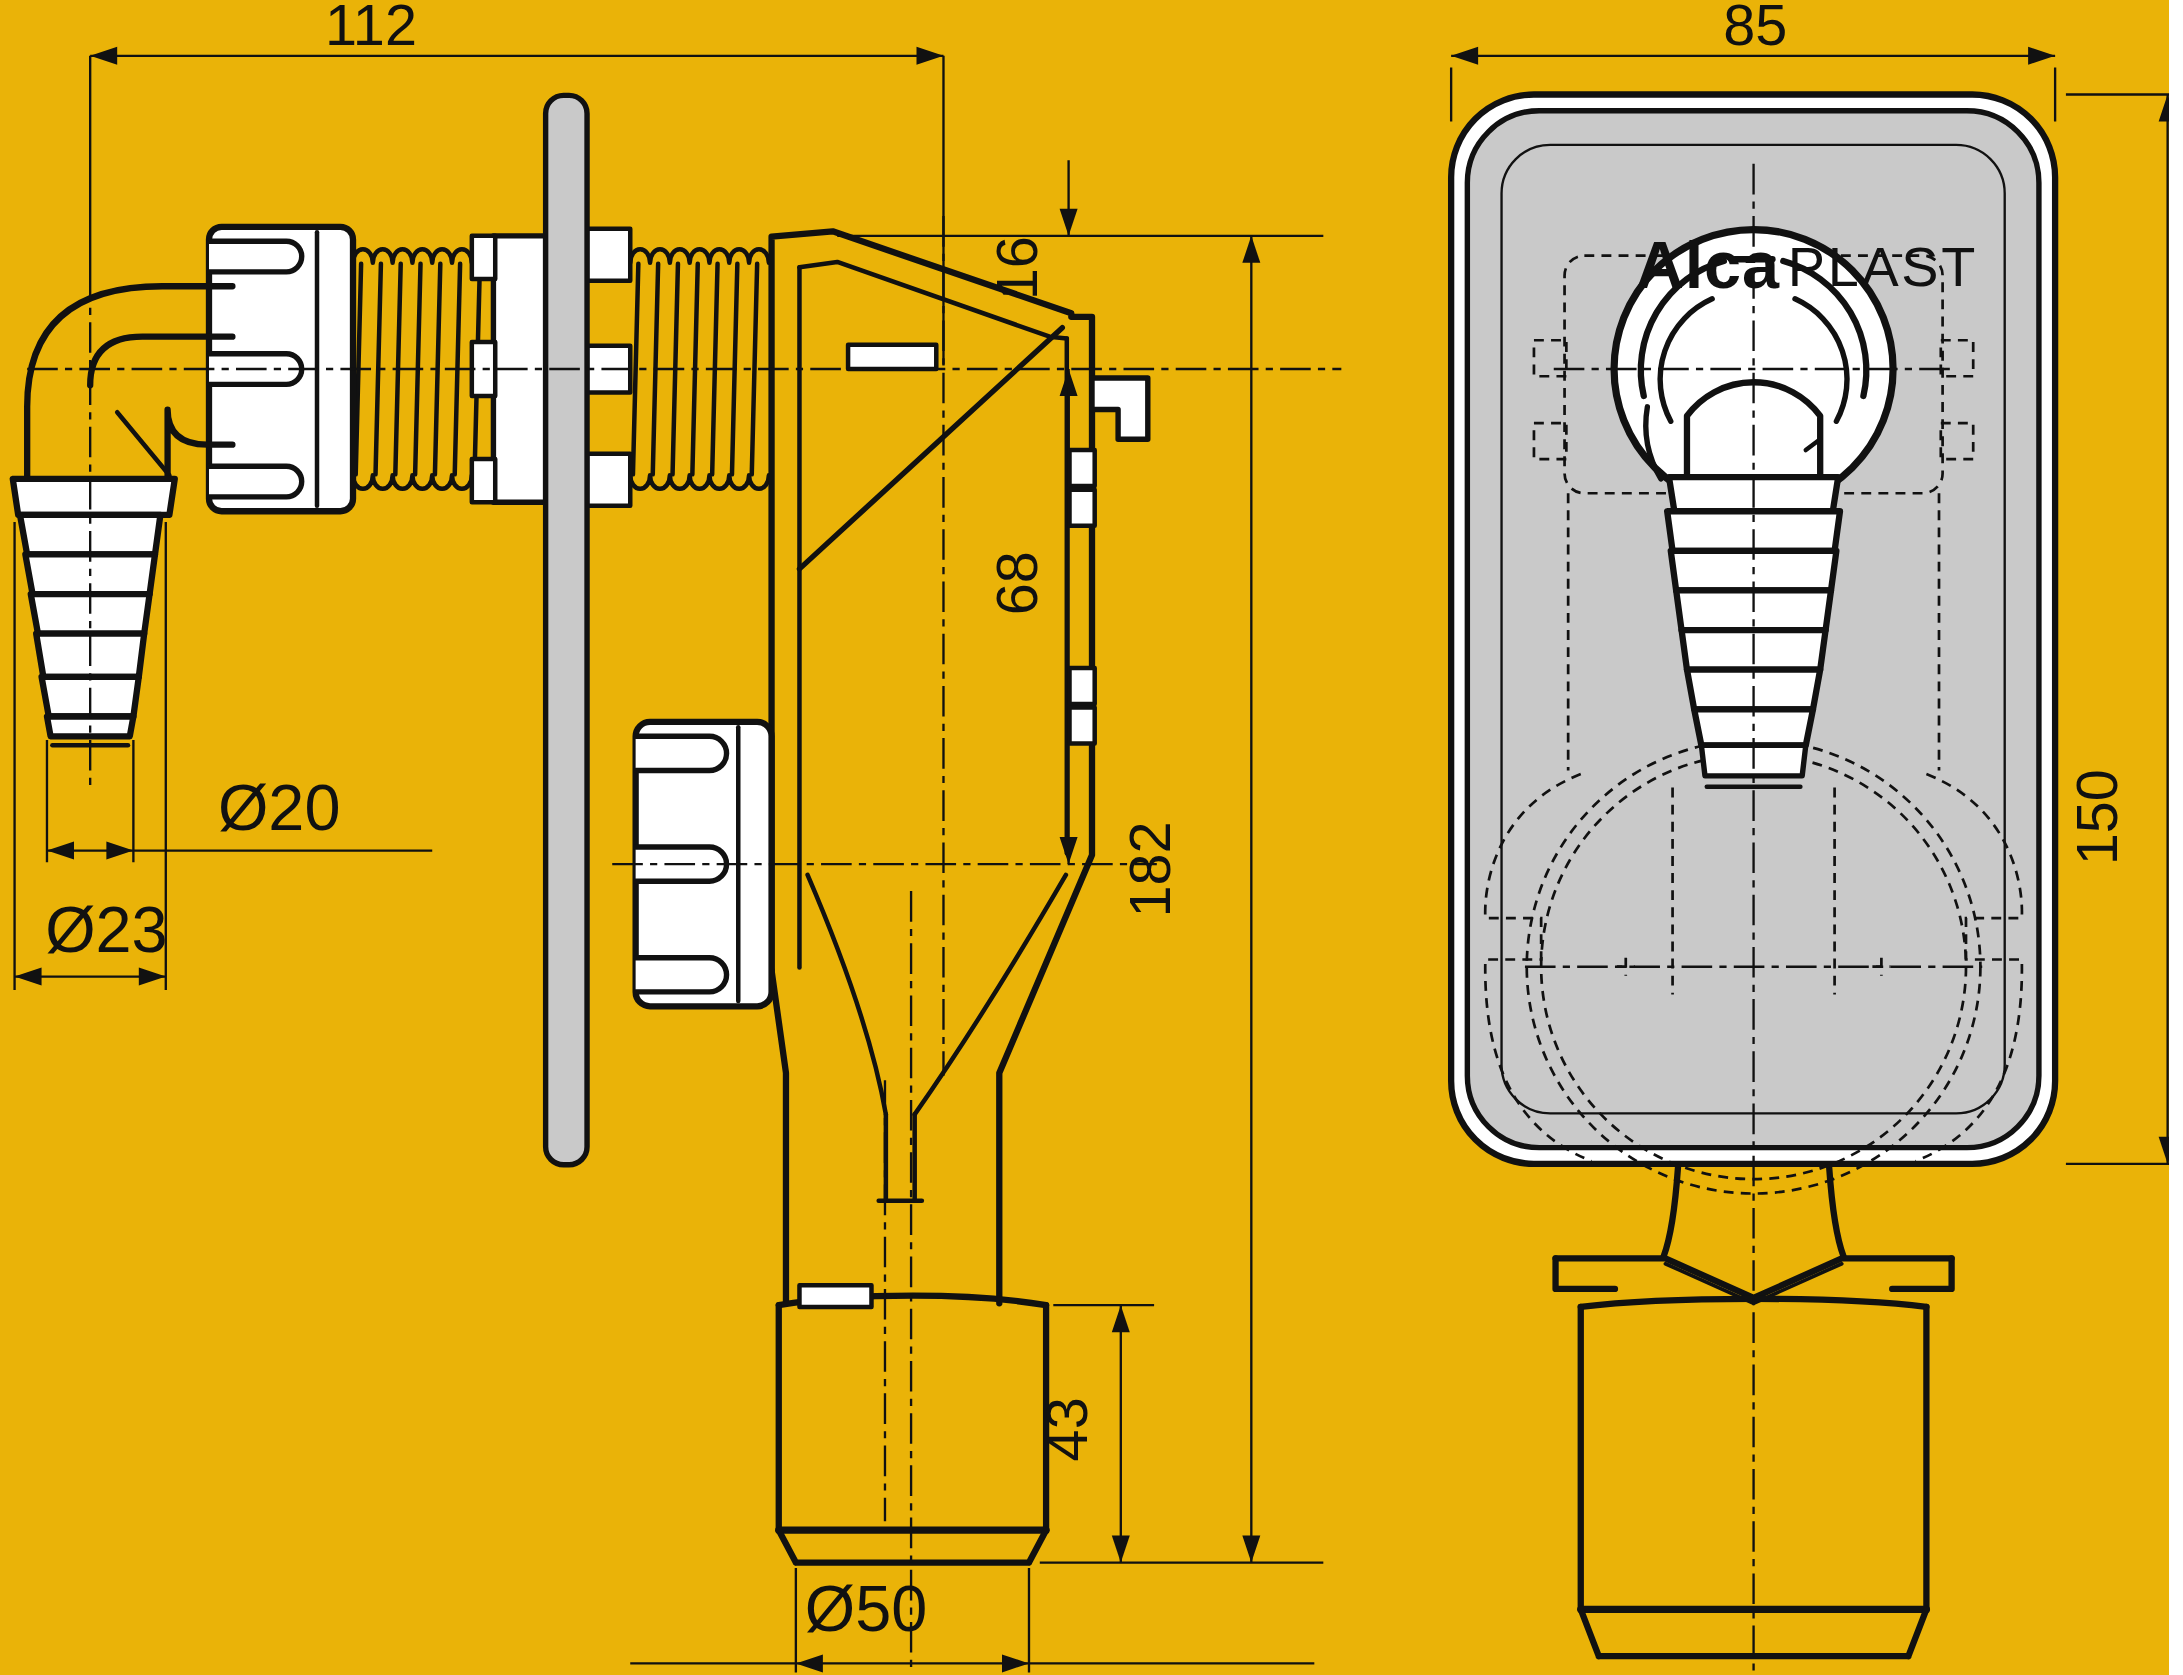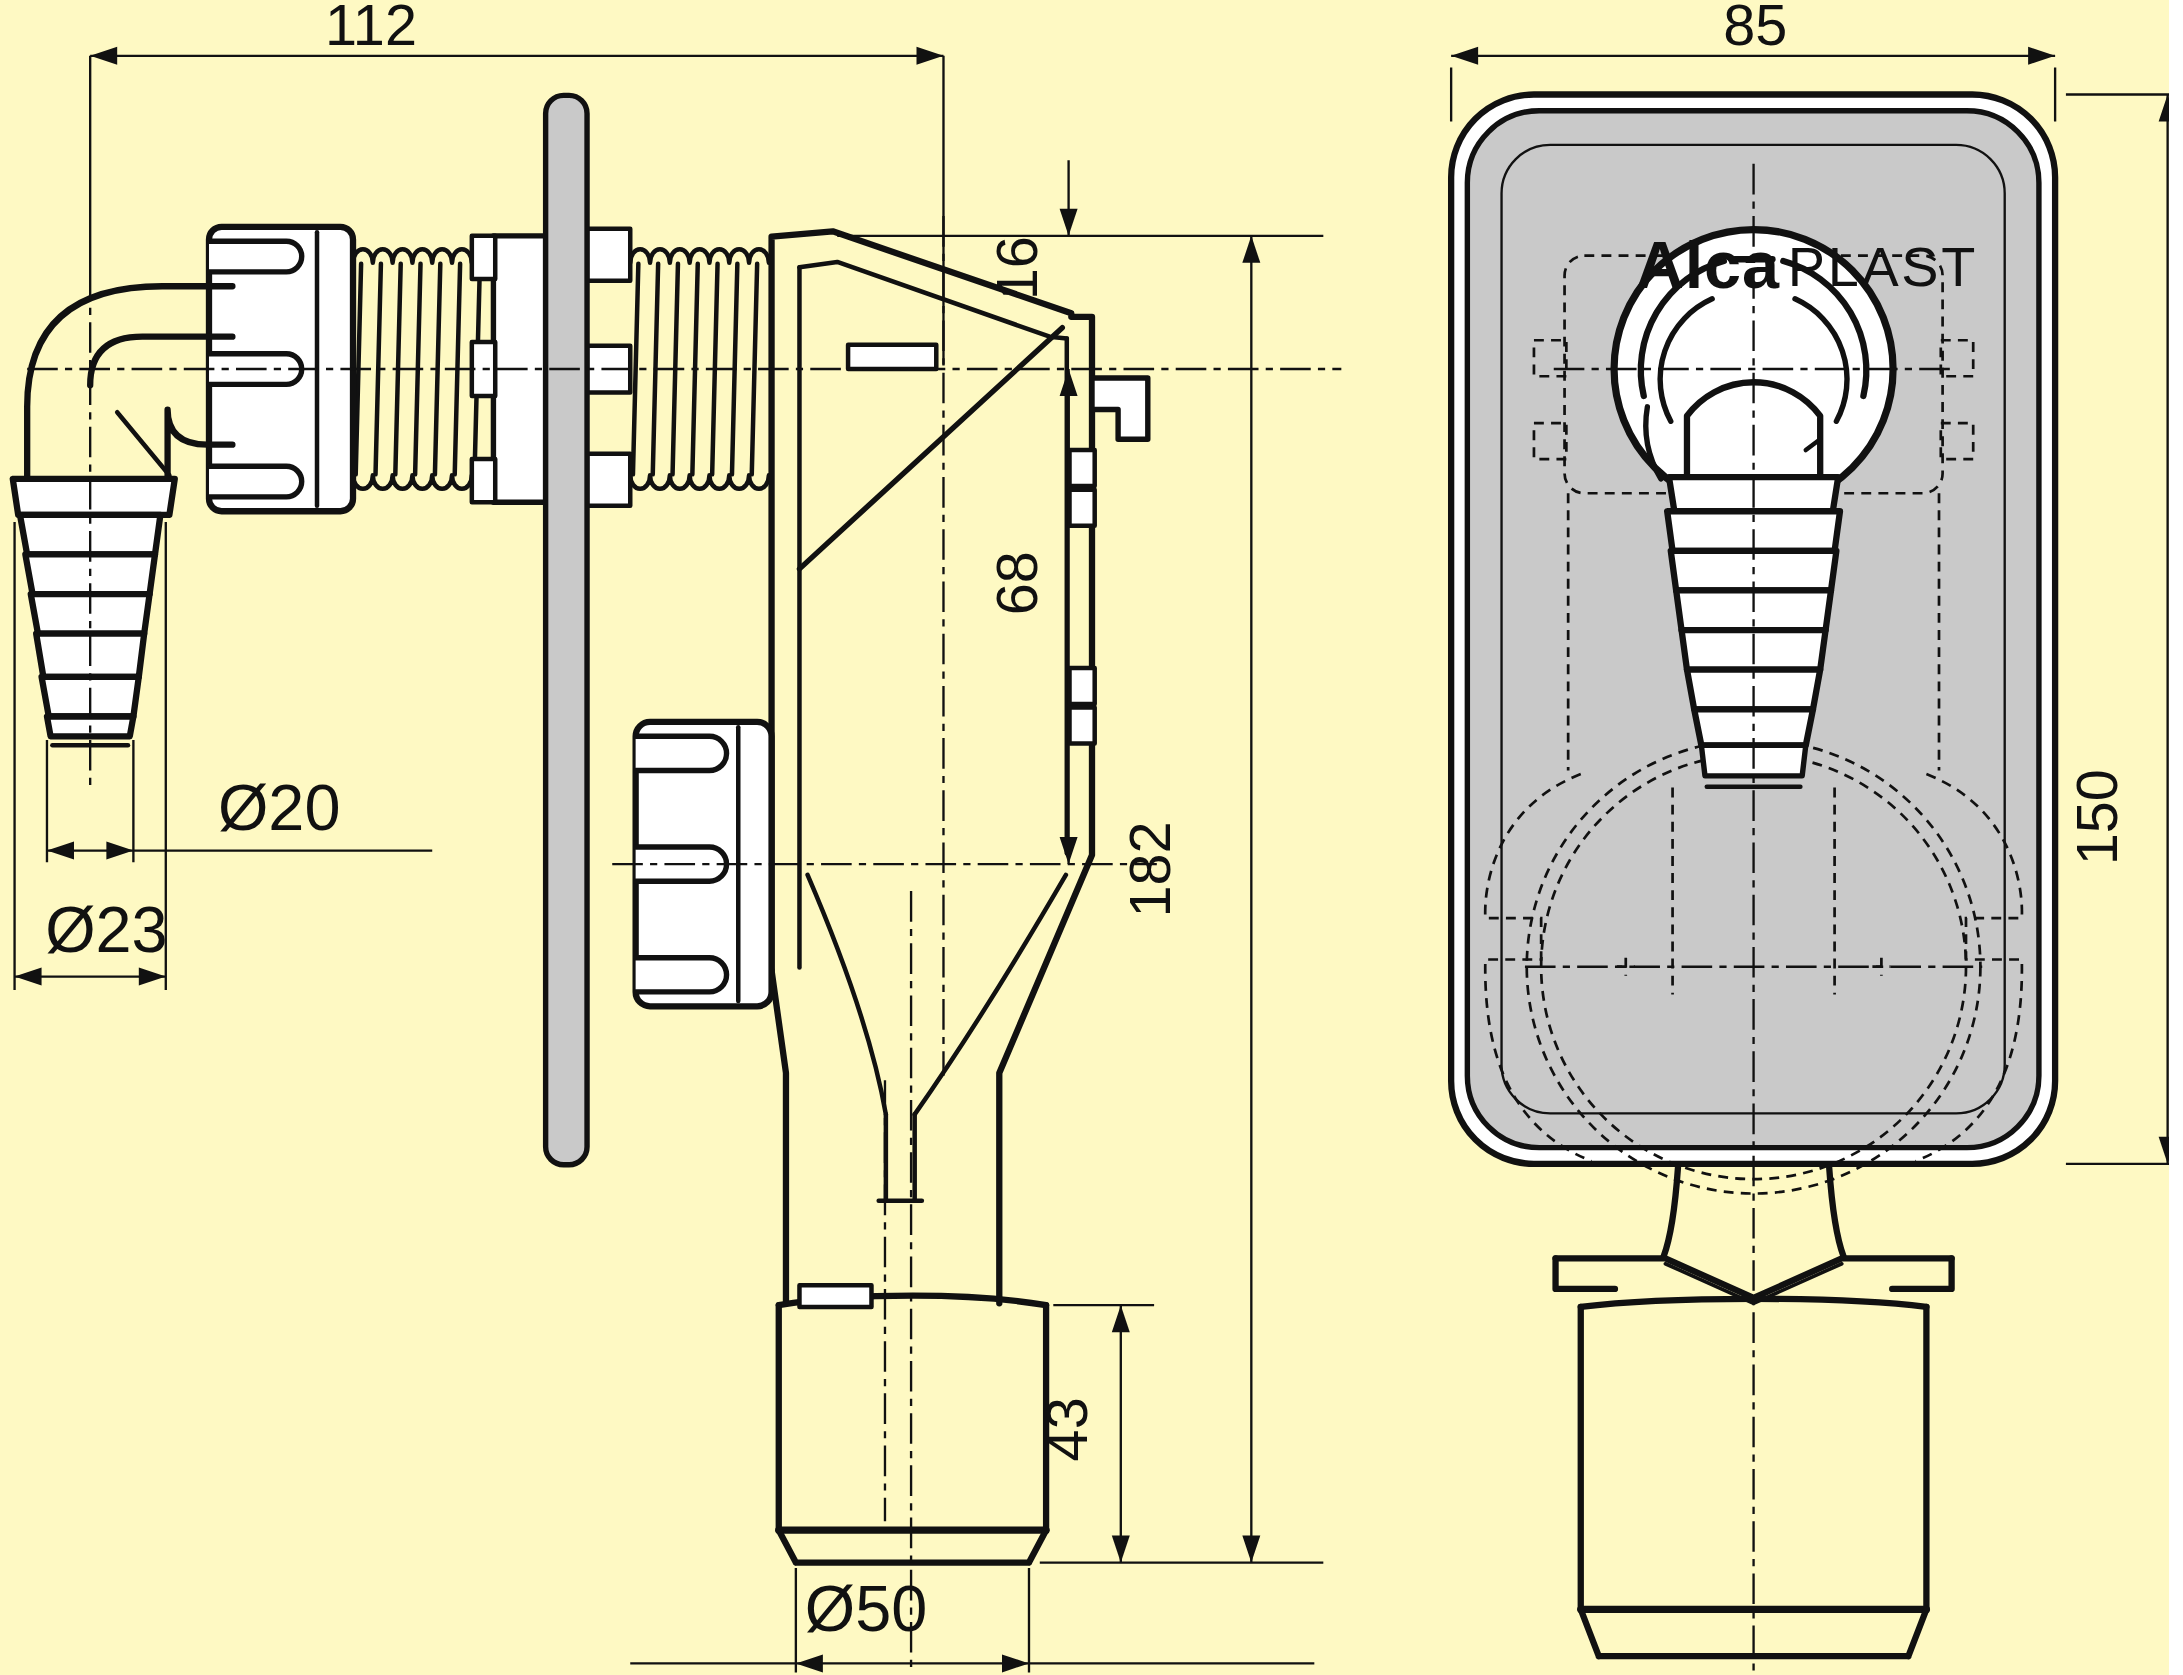--- a/index.html
+++ b/index.html
@@ -1,16 +1,16 @@
 <!DOCTYPE html>
 <html style="font-size:14.4px"><head>
 <meta charset="utf-8">
 <style>
   html,body{margin:0;padding:0;background:#fff}
-  .canvas{position:relative;width:2169px;height:1676px;background:#fef9c3;overflow:hidden}
+  .canvas{position:relative;width:2169px;height:1676px;background:#eab308;overflow:hidden}
   svg{display:block}
   .s8{stroke:#111;stroke-width:8;fill:none;stroke-linejoin:round;stroke-linecap:round}
   .s7{stroke:#111;stroke-width:7;fill:none;stroke-linejoin:round;stroke-linecap:round}
   .s6{stroke:#111;stroke-width:6;fill:none;stroke-linejoin:round;stroke-linecap:round}
   .s5{stroke:#111;stroke-width:5;fill:none;stroke-linejoin:round;stroke-linecap:round}
   .s4{stroke:#111;stroke-width:4;fill:none;stroke-linejoin:round;stroke-linecap:round}
   .thin{stroke:#111;stroke-width:2.6;fill:none}
   .cl{stroke:#111;stroke-width:2.6;fill:none;stroke-dasharray:34 8 8 8}
   .hd{stroke:#111;stroke-width:3;fill:none;stroke-dasharray:11 8}
   .fw{fill:#ffffff}

